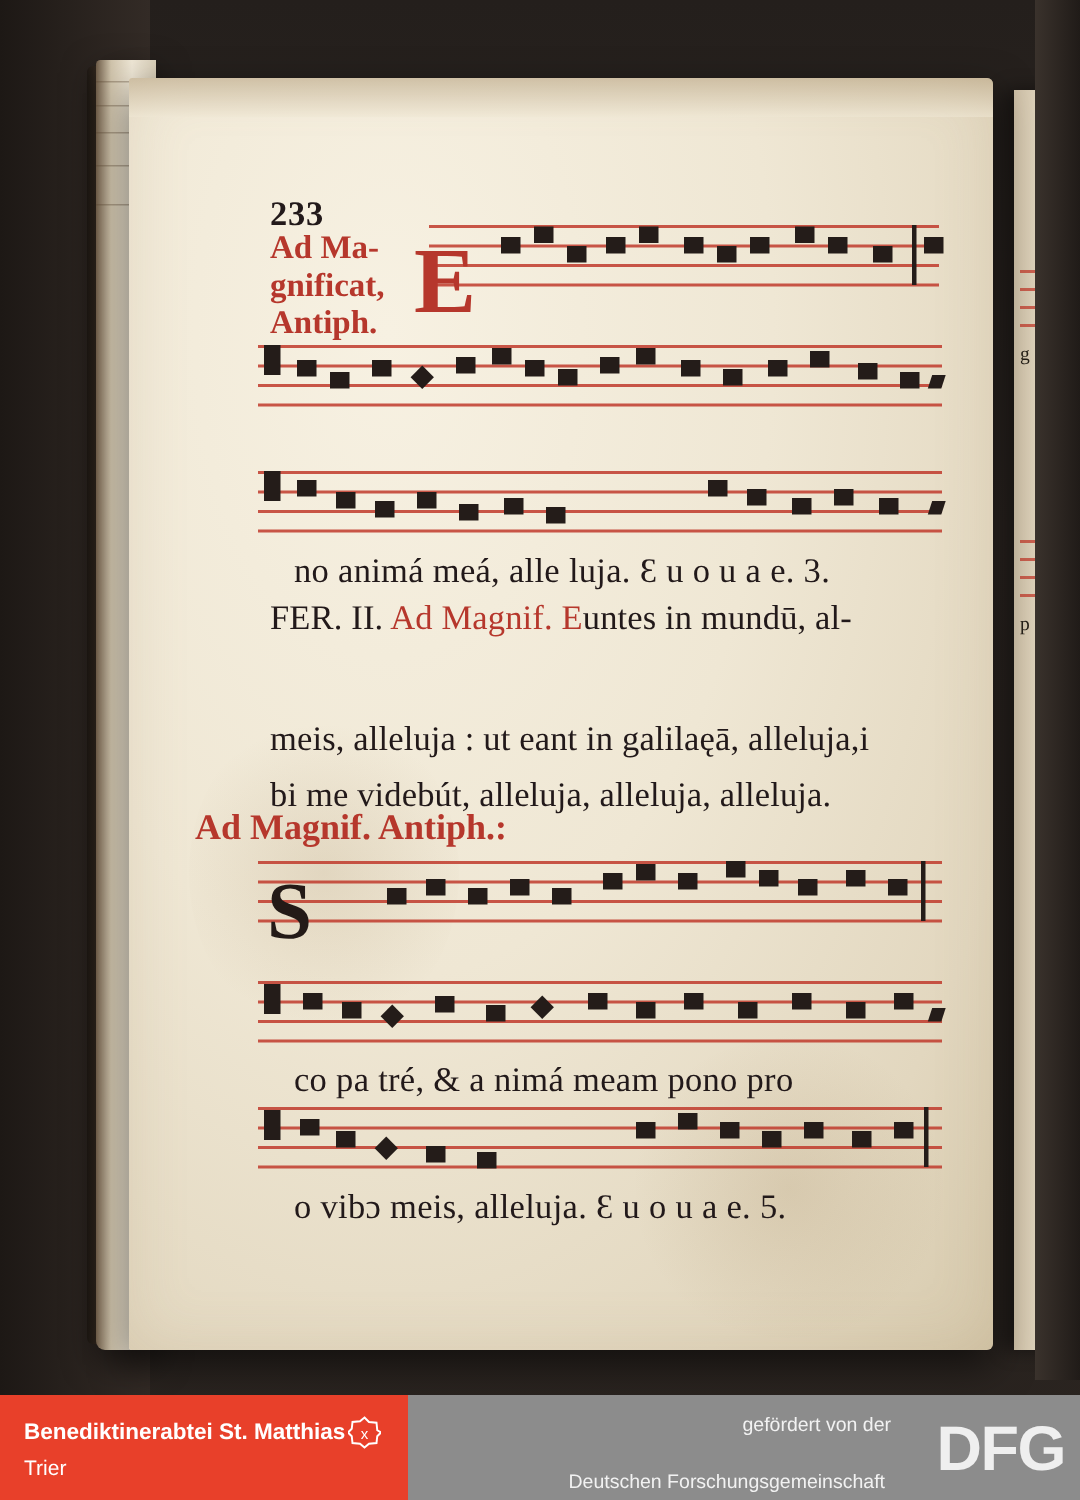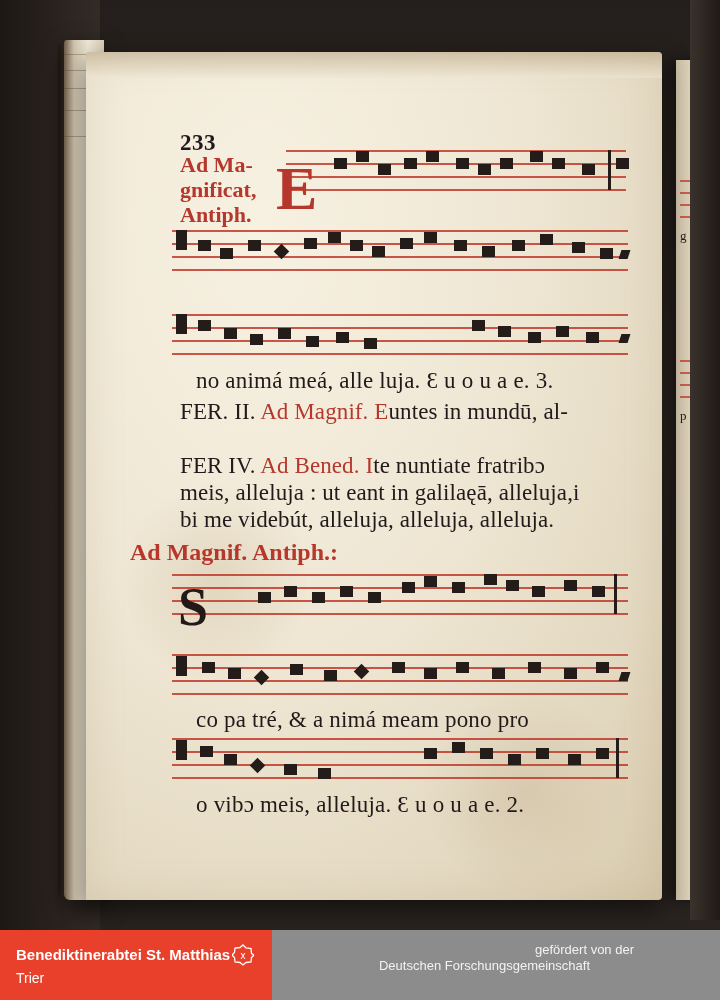--- a/index.html
+++ b/index.html
@@ -250,26 +250,22 @@
         <div class="note sq" style="left:384px;top:12px;"></div>
         <div class="note sq" style="left:414px;top:18px;"></div>
         <div class="custos" style="left:448px;top:20px;"></div>
       </div>
       <div class="lyric" style="left:110px;top:316px;">no animá meá, alle luja. Ɛ u o u a e. 3.</div>
 
       <div class="para" style="left:94px;top:346px;">
         <span class="">FER. II.</span>
         <span class="red">Ad Magnif. E</span><span>untes in mundū, al-</span>
       </div>
-      <div class="para" style="left:94px;top:400px;">
-        <span>FER IV.</span>
-        <span class="red">Ad Bened. I</span><span>te nuntiate fratribɔ</span>
-      </div>
       <div class="para" style="left:94px;top:427px;">meis, alleluja : ut eant in galilaęā, alleluja,i</div>
-      <div class="para" style="left:94px;top:454px;">bi me videbút, alleluja, alleluja, alleluja.</div>
+      <div class="para" style="left:94px;top:464px;">bi me videbút, alleluja, alleluja, alleluja.</div>
 
       <div class="center-rubric" style="top:487px;">Ad Magnif. Antiph.:</div>
 
       <div class="stave" style="left:86px;top:522px;width:456px;height:54px;">
         <div class="line" style="top:0;width:456px;"></div>
         <div class="line" style="top:13px;width:456px;"></div>
         <div class="line" style="top:26px;width:456px;"></div>
         <div class="line" style="top:39px;width:456px;"></div>
         <div class="note sq" style="left:86px;top:18px;"></div>
         <div class="note sq" style="left:112px;top:12px;"></div>
@@ -324,35 +320,36 @@
         <div class="note sq" style="left:146px;top:30px;"></div>
         <div class="note sq" style="left:252px;top:10px;"></div>
         <div class="note sq" style="left:280px;top:4px;"></div>
         <div class="note sq" style="left:308px;top:10px;"></div>
         <div class="note sq" style="left:336px;top:16px;"></div>
         <div class="note sq" style="left:364px;top:10px;"></div>
         <div class="note sq" style="left:396px;top:16px;"></div>
         <div class="note sq" style="left:424px;top:10px;"></div>
         <div class="clefbar" style="left:444px;top:0;height:40px;"></div>
       </div>
-      <div class="lyric" style="left:110px;top:740px;">o   vibɔ meis, alleluja. Ɛ u o u a e. 2.</div>
+      <div class="lyric" style="left:110px;top:740px;">o   vibɔ meis, alleluja. Ɛ u o u a e. 5.</div>
 
     </div>
   </div>
 
   <div class="footer">
     <div class="footer-left">
       <div class="fl-1">Benediktinerabtei St. Matthias</div>
       <div class="fl-2">Trier</div>
       <div class="fl-badge">
         <svg width="22" height="22" viewBox="0 0 22 22">
           <polygon points="11,1 14,4 19,4.5 19.5,9.5 22,11 19.5,13.5 19,18 14,18.5 11,21 8,18.5 3,18 2.5,13.5 0,11 2.5,8.5 3,4 8,3.5" fill="none" stroke="#ffffff" stroke-width="1.3"></polygon>
           <text x="11" y="15" font-size="10" fill="#ffffff" text-anchor="middle" font-family="Liberation Sans">x</text>
         </svg>
       </div>
     </div>
     <div class="footer-right">
-      <div class="fr-1" style="margin-right:74px;">gefördert von der</div>
-      <div class="fr-1" style="margin-right:118px;">Deutschen Forschungsgemeinschaft</div>
+      <div class="fr-1" style="margin-right:114px;">gefördert von der</div>
+      <div class="fr-1" style="margin-right:118px;margin-top:22px;">Deutschen Forschungsgemeinschaft</div>
     </div>
+    <div class="dfg">DFG</div>
   </div>
 
 </div>
 
 </body></html>

